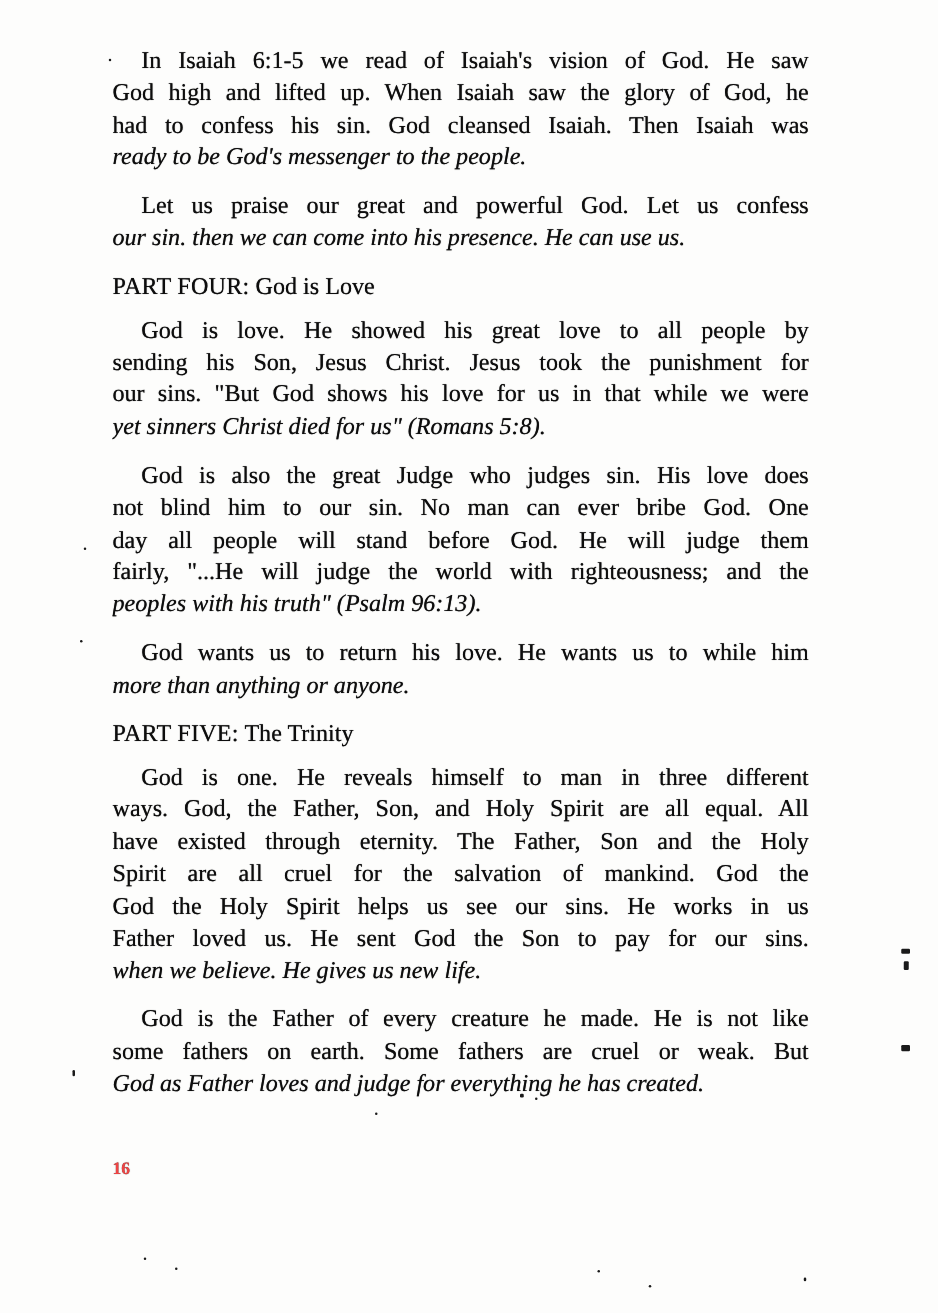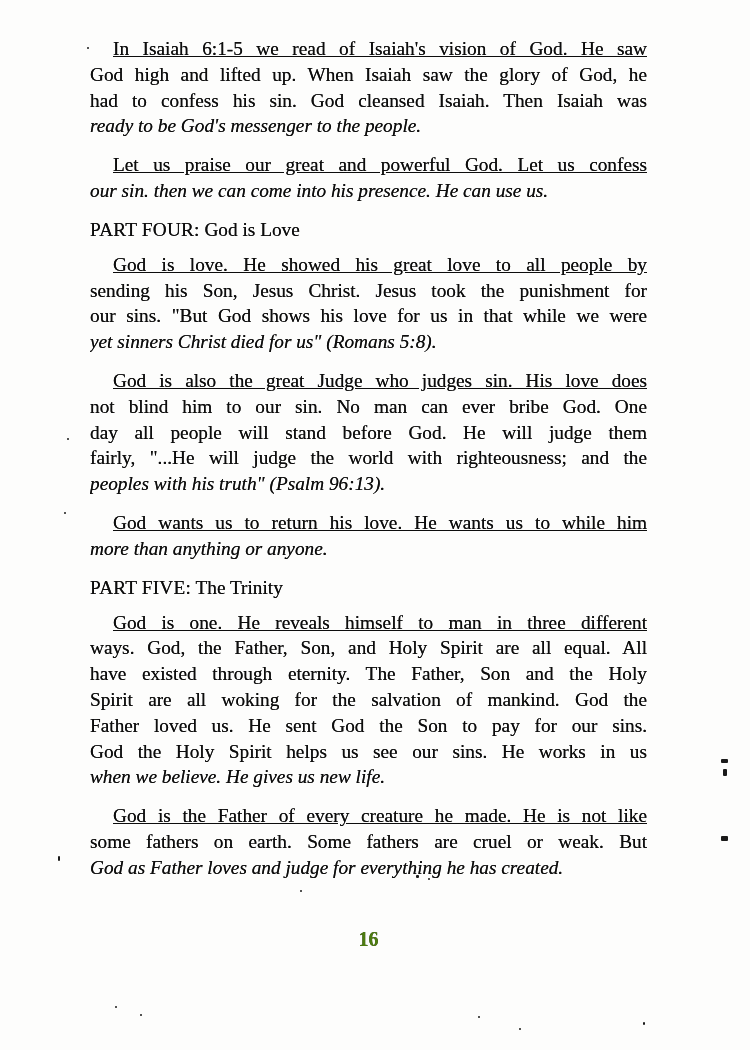--- a/index.html
+++ b/index.html
@@ -23,35 +23,35 @@
     text-shadow:0 0 .6px rgba(10,10,10,.85);
   }
   .para{margin:0 0 13px 0;}
   .line{
     height:25.8px;
     line-height:25.8px;
     overflow:hidden;
     text-align:justify;
     text-align-last:justify;
   }
-  .line.first{padding-left:23px;text-decoration:underline;}
+  .line.first{padding-left:23px;}
   .line.last{text-align-last:left;font-style:italic;}
   .heading{
     margin:8px 0 9px 0;
     height:26px;line-height:26px;
   }
   .heading .h-label{font-weight:normal;letter-spacing:.2px;}
   .page-number{
     position:absolute;
     left:90px;top:928px;
     width:557px;
-    text-align:center;
-    font-size:20px;
+    text-align:left;
+    font-size:14px;
     font-weight:bold;
-    color:#4d7c0f;
+    color:#ef4444;
     text-shadow:0 0 .6px rgba(10,10,10,.85);
   }
   .speck{
     position:absolute;
     background:#1a1a1a;
     border-radius:1px;
   }
 </style>
 </head>
 <body>
@@ -84,23 +84,23 @@
       </div>
       <div class="para">
         <div class="line first">God wants us to return his love. He wants us to while him</div>
         <div class="line last">more than anything or anyone.</div>
       </div>
       <div class="heading"><span class="h-label">PART FIVE:</span><span> The Trinity</span></div>
       <div class="para">
         <div class="line first">God is one. He reveals himself to man in three different</div>
         <div class="line">ways.  God, the Father, Son, and Holy Spirit are all equal.  All</div>
         <div class="line">have existed through eternity. The Father, Son and the Holy</div>
-        <div class="line">Spirit are all woking for the salvation of mankind. God the</div>
+        <div class="line">Spirit are all cruel for the salvation of mankind. God the</div>
+        <div class="line">God the Holy Spirit helps us see our sins. He works in us</div>
         <div class="line">Father loved us. He sent God the Son to pay for our sins.</div>
-        <div class="line">God the Holy Spirit helps us see our sins. He works in us</div>
         <div class="line last">when we believe. He gives us new life.</div>
       </div>
       <div class="para">
         <div class="line first">God is the Father of every creature he made. He is not like</div>
         <div class="line">some fathers on earth. Some fathers are cruel or weak. But</div>
         <div class="line last">God as Father loves and judge for everything he has created.</div>
       </div>
     </div>
   <div class="page-number">16</div>
 <div class="speck" style="left: 87px; top: 47px; width: 2px; height: 2px;"></div>

